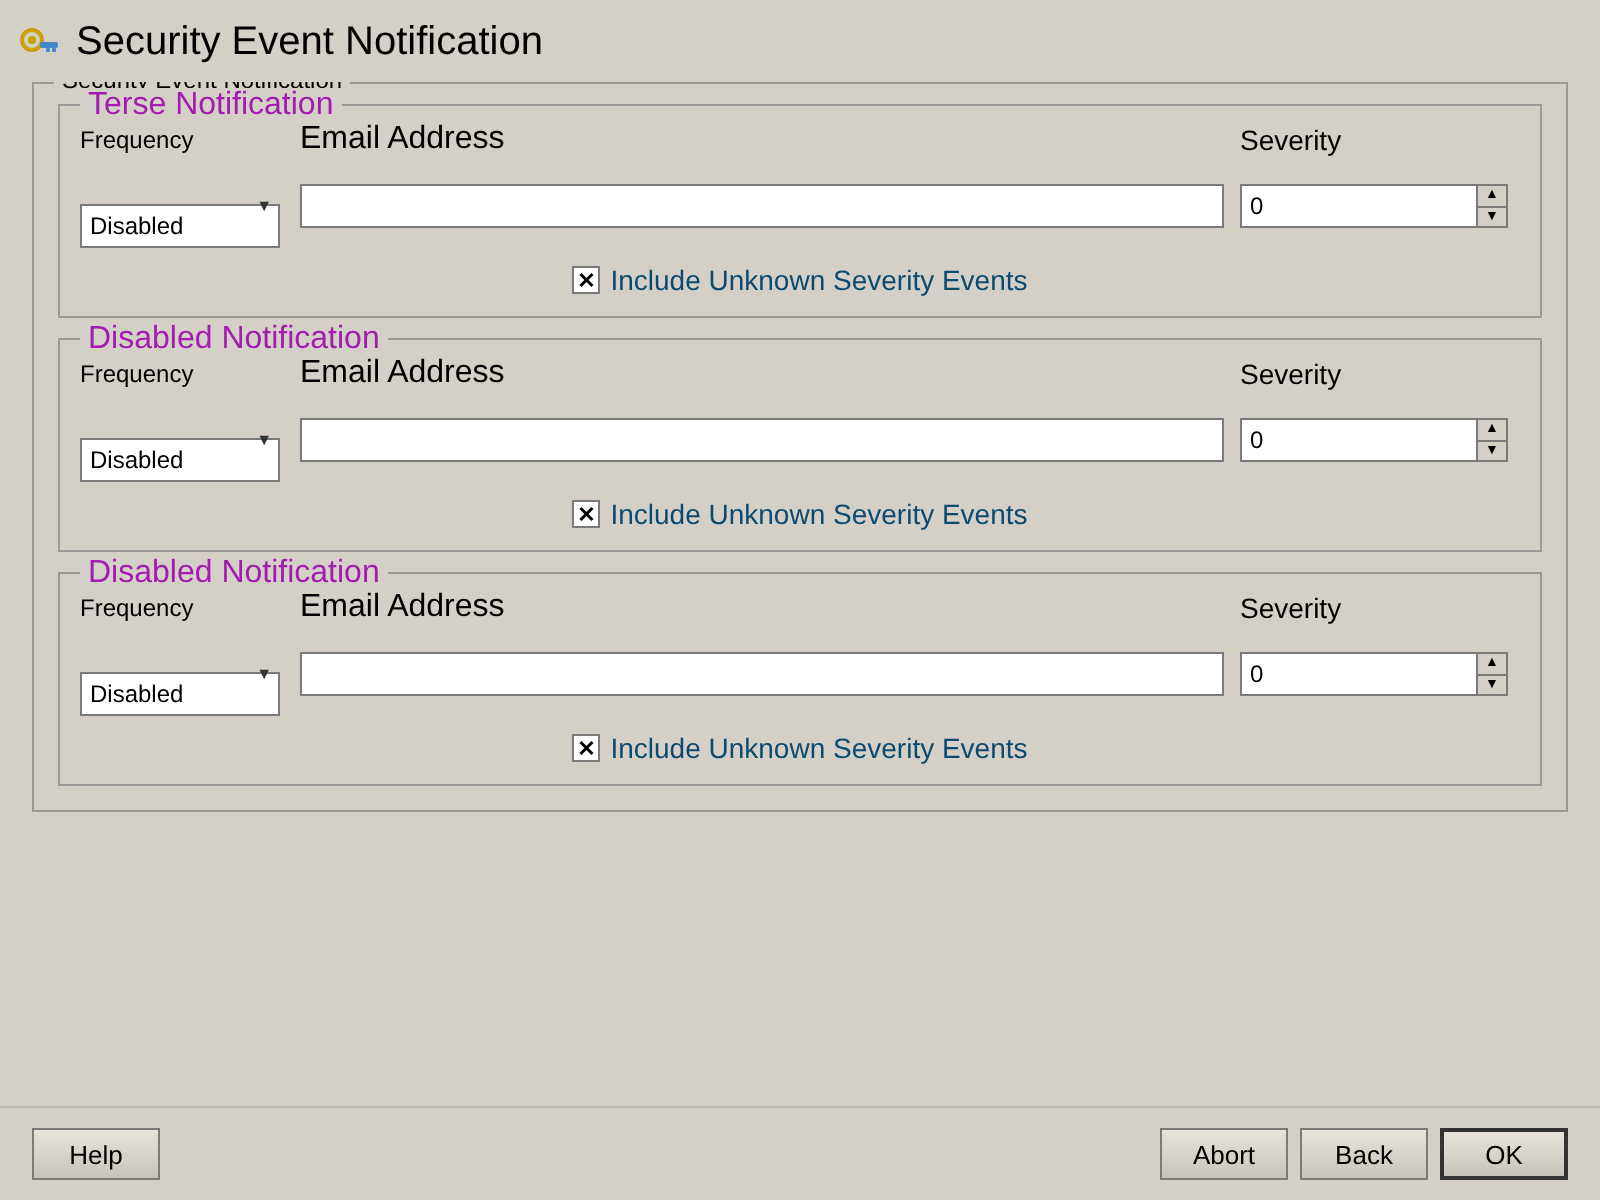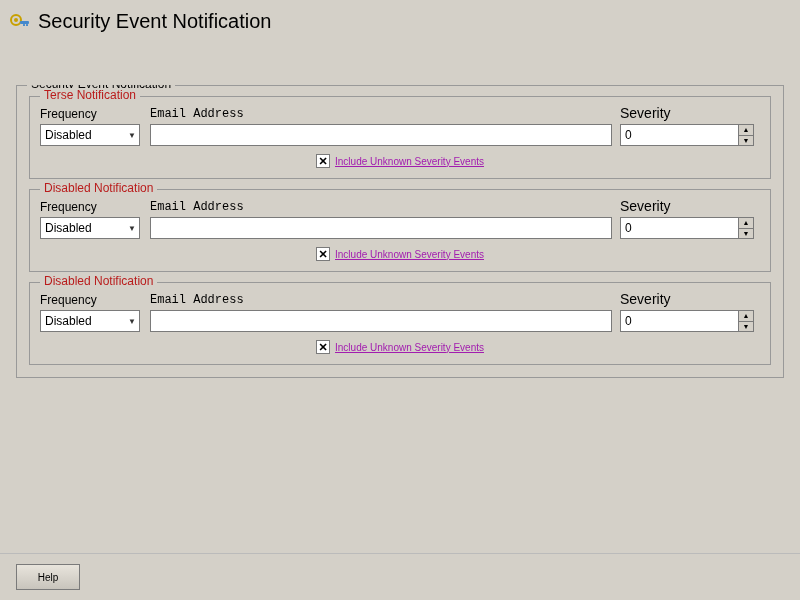--- a/index.html
+++ b/index.html
@@ -11,21 +11,20 @@
       height: 600px;
       overflow: hidden;
       position: relative;
     }
     .page {
       width: 800px;
       height: 600px;
       background: #d4d0c8;
       display: flex;
       flex-direction: column;
-      gap: 44px;
     }
     .header {
       padding: 10px 16px 8px 8px;
       display: flex;
       align-items: center;
       gap: 8px;
     }
     .header-icon {
       width: 22px;
       height: 22px;
@@ -65,37 +64,36 @@
     }
     .inner-group:last-child {
       margin-bottom: 0;
     }
     .inner-group-legend {
       position: absolute;
       top: -9px;
       left: 10px;
       background: #d4d0c8;
       padding: 0 4px;
-      font-size: 12px;
-      color: #b91c1c;
+      font-size: 16px;
+      color: #a21caf;
     }
     .row-labels {
       display: flex;
-      align-items: flex-end;
+      align-items: center;
       margin-bottom: 3px;
       gap: 0;
     }
     .label-frequency {
       width: 110px;
       font-size: 12px;
     }
     .label-email {
       flex: 1;
-      font-size: 12px;
-      font-family: Liberation Mono, monospace;
+      font-size: 16px;
     }
     .label-severity {
       width: 140px;
       font-size: 14px;
       margin-left: 8px;
     }
     .row-inputs {
       display: flex;
       align-items: center;
       gap: 0;
@@ -103,20 +101,21 @@
     .select-frequency {
       width: 100px;
       height: 22px;
       font-size: 12px;
       background: #fff;
       border: 1px solid #7a7a7a;
       appearance: none;
       -webkit-appearance: none;
       padding: 0 4px;
       cursor: pointer;
+      margin-top: 20px;
     }
     .select-wrapper {
       position: relative;
       width: 100px;
       margin-right: 10px;
     }
     .select-wrapper::after {
       content: '▼';
       font-size: 8px;
       position: absolute;
@@ -186,42 +185,41 @@
       background: #fff;
       display: flex;
       align-items: center;
       justify-content: center;
       font-size: 11px;
       font-weight: bold;
       cursor: pointer;
       flex-shrink: 0;
     }
     .checkbox-label {
-      font-size: 10px;
-      text-decoration: underline;
-      cursor: pointer;
-      color: #a21caf;
+      font-size: 14px;
+      cursor: pointer;
+      color: #0c4a6e;
     }
     .footer {
       display: flex;
       align-items: center;
       justify-content: space-between;
       padding: 10px 16px;
       background: #d4d0c8;
       border-top: 1px solid #bbb;
     }
     .footer-right {
       display: flex;
       gap: 6px;
     }
     .btn {
       min-width: 64px;
       height: 26px;
       padding: 0 0;
-      font-size: 10px;
+      font-size: 13px;
       border: 1px solid #7a7a7a;
       background: linear-gradient(to bottom, #e8e4dc, #c8c4bc);
       cursor: pointer;
       font-family: sans-serif;
     }
     .btn-ok {
       border: 2px solid #333;
     }
   </style>
 </head>
@@ -334,14 +332,19 @@
           <div class="checkbox-x">✕</div>
           <span class="checkbox-label">Include Unknown Severity Events</span>
         </div>
       </div>
 
     </div>
   </div>
 
   <div class="footer">
     <button class="btn">Help</button>
+    <div class="footer-right">
+      <button class="btn">Abort</button>
+      <button class="btn">Back</button>
+      <button class="btn btn-ok">OK</button>
+    </div>
   </div>
 </div>
 
 </body></html>

